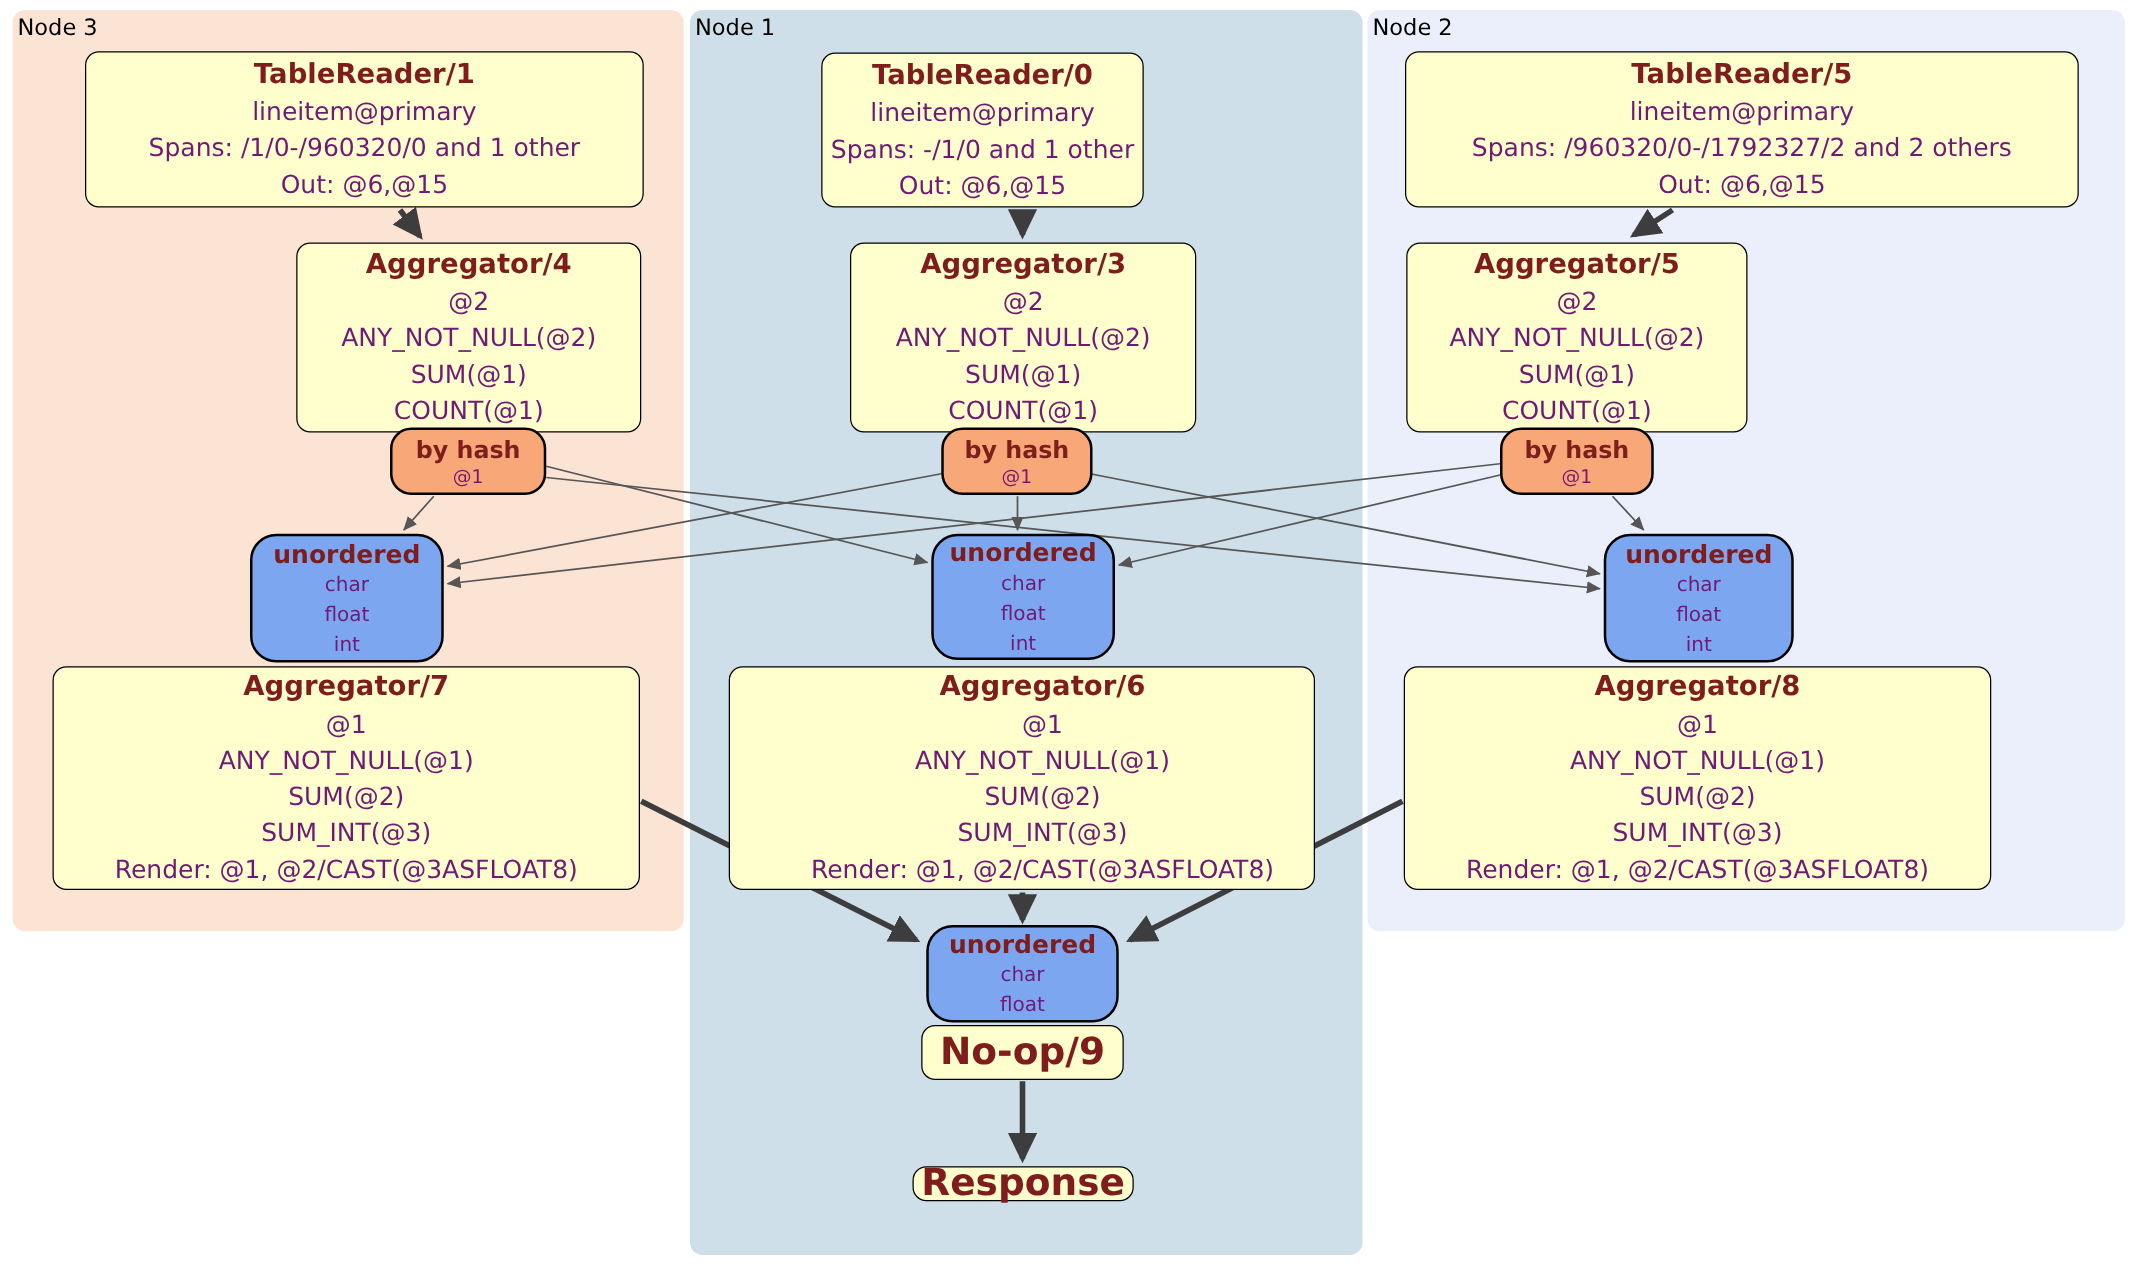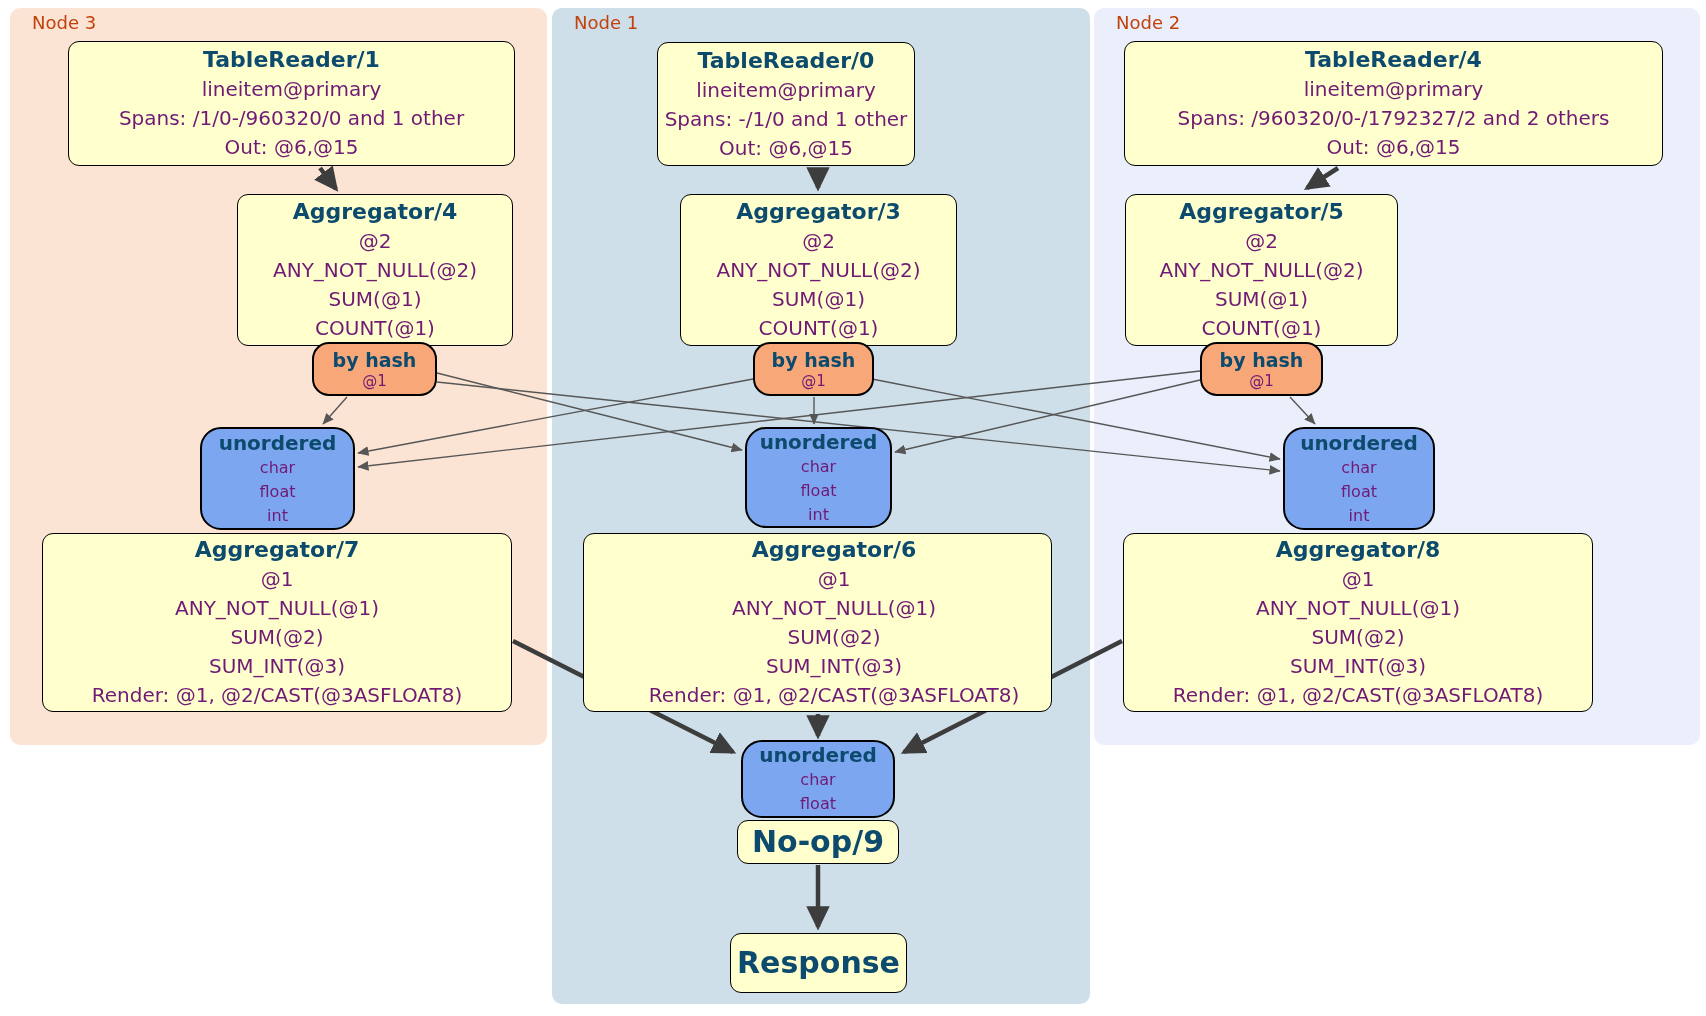--- a/index.html
+++ b/index.html
@@ -1,24 +1,24 @@
 <!DOCTYPE html>
 <html><head>
 <meta charset="utf-8">
 <style>
   html,body{margin:0;padding:0;background:#ffffff;}
   body{font-family:"DejaVu Sans","Liberation Sans",sans-serif;}
   #canvas{position:relative;width:1706px;height:1016px;background:#ffffff;overflow:hidden;}
   .region{position:absolute;border-radius:10px;}
-  .region-label{position:absolute;left:22px;top:4px;font-size:18px;color:#c2410c;}
+  .region-label{position:absolute;left:4px;top:4px;font-size:18px;color:#000000;}
   #edges{position:absolute;left:0;top:0;z-index:1;}
   .box{position:absolute;box-sizing:border-box;background:#FFFFCE;border:1.6px solid #000;
        border-radius:11px;display:flex;flex-direction:column;justify-content:center;
        align-items:center;text-align:center;z-index:2;padding:2px 4px;}
-  .box .title{font-weight:bold;font-size:22px;line-height:30px;color:#0c4a6e;white-space:nowrap;}
+  .box .title{font-weight:bold;font-size:22px;line-height:30px;color:#7f1d1d;white-space:nowrap;}
   .box .line{font-size:20px;line-height:29px;color:#701a75;white-space:nowrap;}
   .hash{background:#F8A878;border:2px solid #000;border-radius:17px;z-index:3;}
   .hash .title{font-size:19px;line-height:24px;}
   .hash .line{font-size:15px;line-height:19px;}
   .sync{background:#7CA7F0;border:2px solid #000;border-radius:21px;z-index:3;}
   .sync .title{font-size:20px;line-height:26px;}
   .sync .line{font-size:16px;line-height:24px;}
   .small-box .title{font-size:30px;line-height:34px;}
 </style>
 </head>
@@ -131,26 +131,26 @@
     <div class="line">Render: @1, @2/CAST(@3ASFLOAT8)</div>
   </div>
   <div class="box sync" style="left:741px;top:740px;width:154px;height:78px;">
     <div class="title">unordered</div>
     <div class="line">char</div>
     <div class="line">float</div>
   </div>
   <div class="box small-box" style="left:737px;top:820px;width:162px;height:44px;">
     <div class="title">No-op/9</div>
   </div>
-  <div class="box small-box" style="left:730px;top:933px;width:177px;height:60px;">
+  <div class="box small-box" style="left:730px;top:933px;width:177px;height:28px;">
     <div class="title">Response</div>
   </div>
 
   <div class="box" style="left:1124px;top:41px;width:539px;height:125px;">
-    <div class="title">TableReader/4</div>
+    <div class="title">TableReader/5</div>
     <div class="line">lineitem@primary</div>
     <div class="line">Spans: /960320/0-/1792327/2 and 2 others</div>
     <div class="line">Out: @6,@15</div>
   </div>
   <div class="box" style="left:1125px;top:194px;width:273px;height:152px;">
     <div class="title">Aggregator/5</div>
     <div class="line">@2</div>
     <div class="line">ANY_NOT_NULL(@2)</div>
     <div class="line">SUM(@1)</div>
     <div class="line">COUNT(@1)</div>

